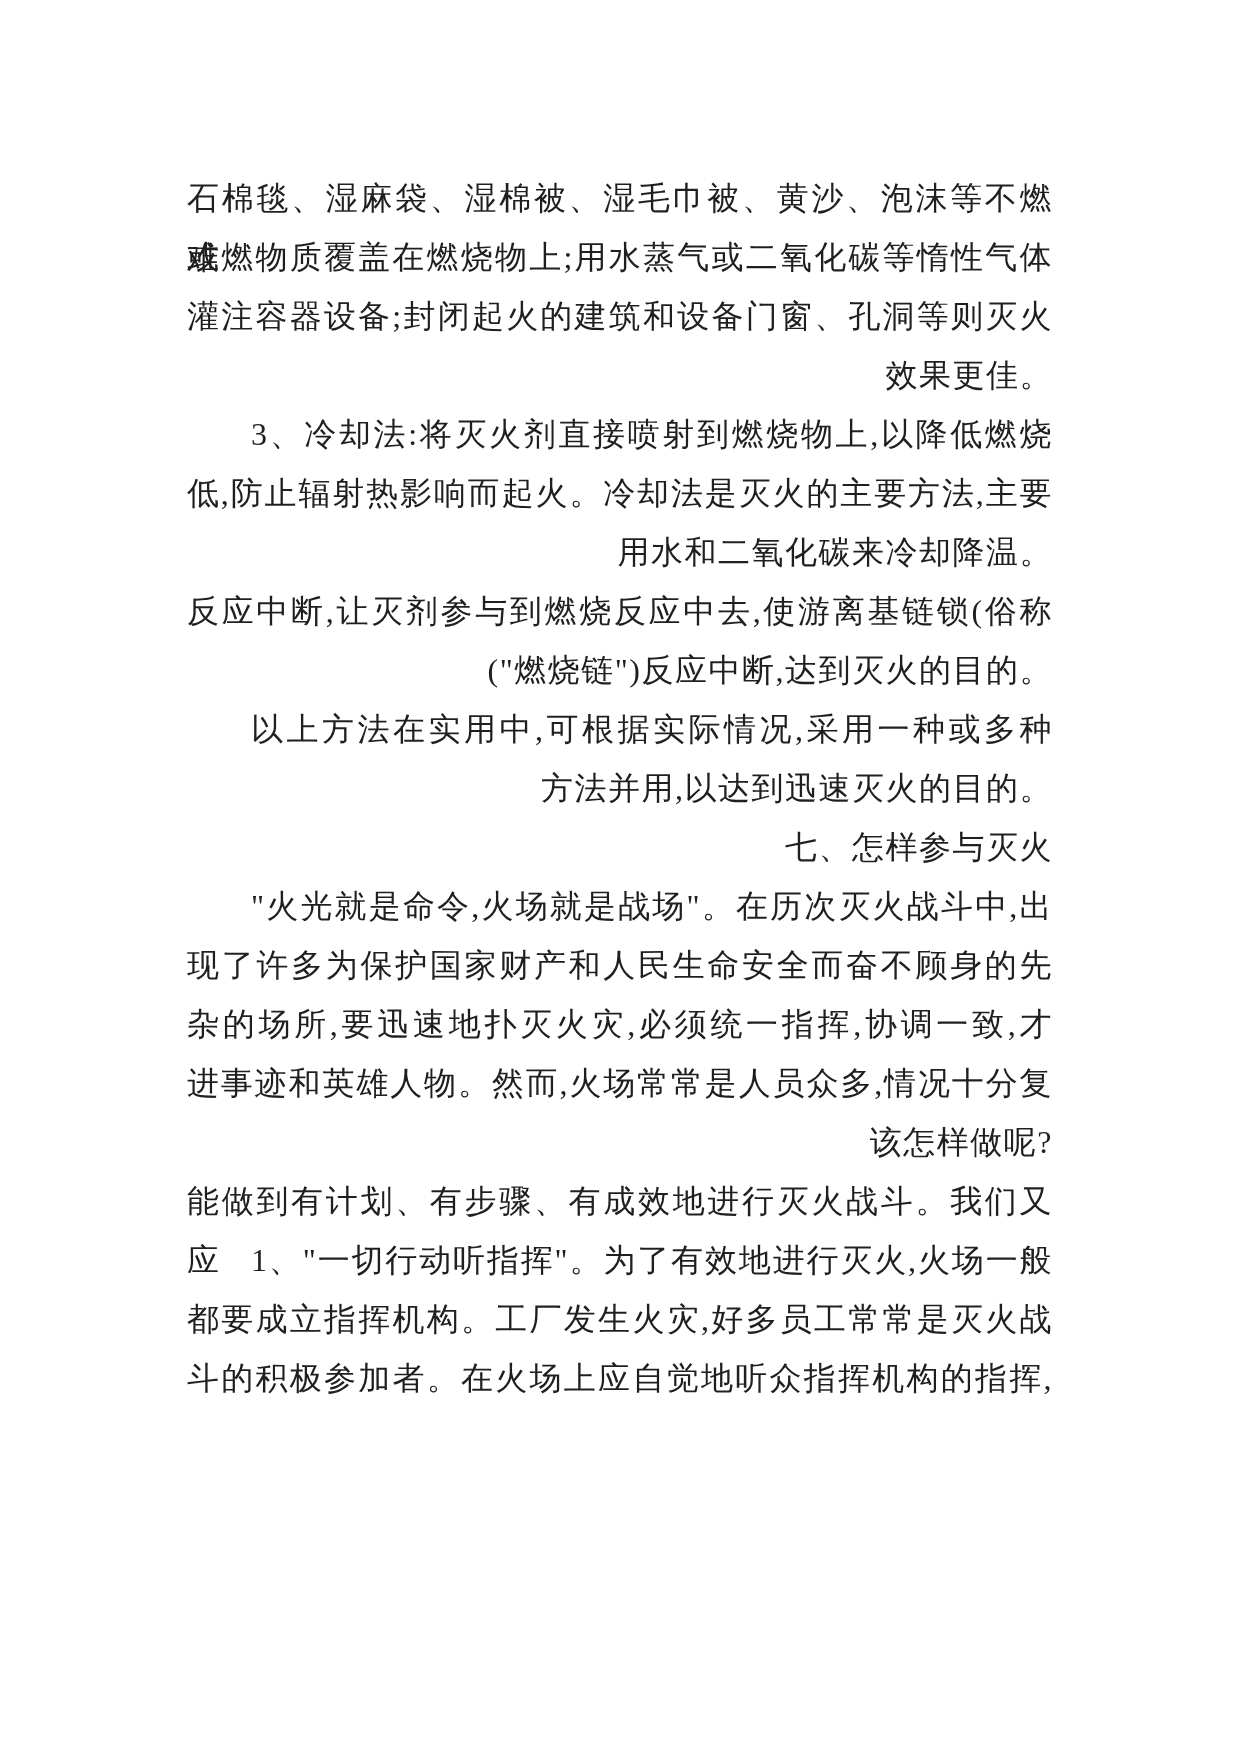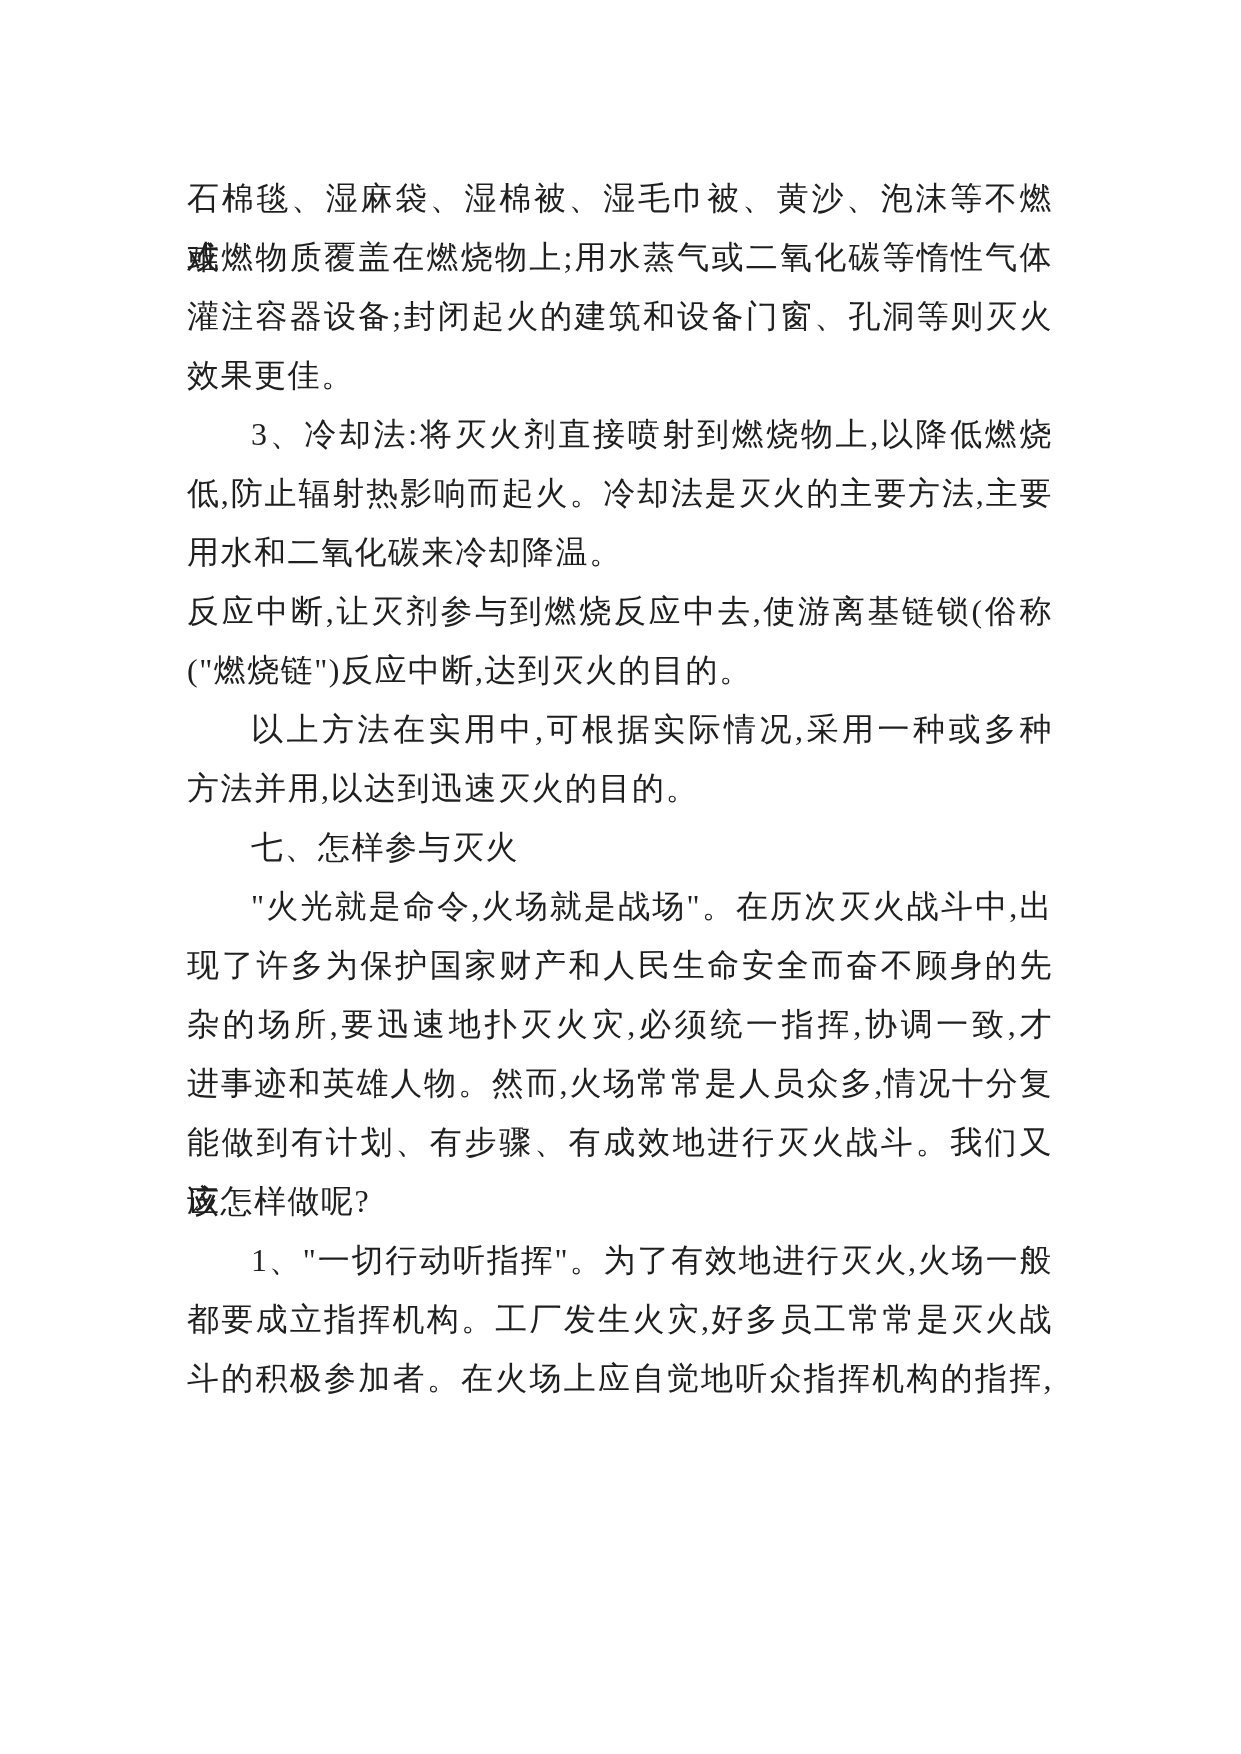--- a/index.html
+++ b/index.html
@@ -28,21 +28,21 @@
     width: 866px;
     color: #1f1f1f;
     font-weight: 400;
   }
   .line {
     height: 59px;
     line-height: 59px;
     font-size: 32px;
     letter-spacing: 1.5px;
     white-space: nowrap;
-    text-align: left;
+    text-align: right;
   }
   .line.full {
     white-space: normal;
     text-align: justify;
     text-align-last: justify;
     text-justify: inter-character;
   }
   .line.indent {
     text-indent: 2em;
   }
@@ -61,19 +61,19 @@
       <div class="line">用水和二氧化碳来冷却降温。</div>
       <div class="line full">反应中断,让灭剂参与到燃烧反应中去,使游离基链锁(俗称</div>
       <div class="line">("燃烧链")反应中断,达到灭火的目的。</div>
       <div class="line full indent">以上方法在实用中,可根据实际情况,采用一种或多种</div>
       <div class="line">方法并用,以达到迅速灭火的目的。</div>
       <div class="line indent">七、怎样参与灭火</div>
       <div class="line full indent">"火光就是命令,火场就是战场"。在历次灭火战斗中,出</div>
       <div class="line full">现了许多为保护国家财产和人民生命安全而奋不顾身的先</div>
       <div class="line full">杂的场所,要迅速地扑灭火灾,必须统一指挥,协调一致,才</div>
       <div class="line full">进事迹和英雄人物。然而,火场常常是人员众多,情况十分复</div>
+      <div class="line">该怎样做呢?</div>
       <div class="line full">能做到有计划、有步骤、有成效地进行灭火战斗。我们又应</div>
-      <div class="line">该怎样做呢?</div>
       <div class="line full indent">1、"一切行动听指挥"。为了有效地进行灭火,火场一般</div>
       <div class="line full">都要成立指挥机构。工厂发生火灾,好多员工常常是灭火战</div>
       <div class="line full">斗的积极参加者。在火场上应自觉地听众指挥机构的指挥,</div>
     </div>
 </div>
 
 </body></html>

